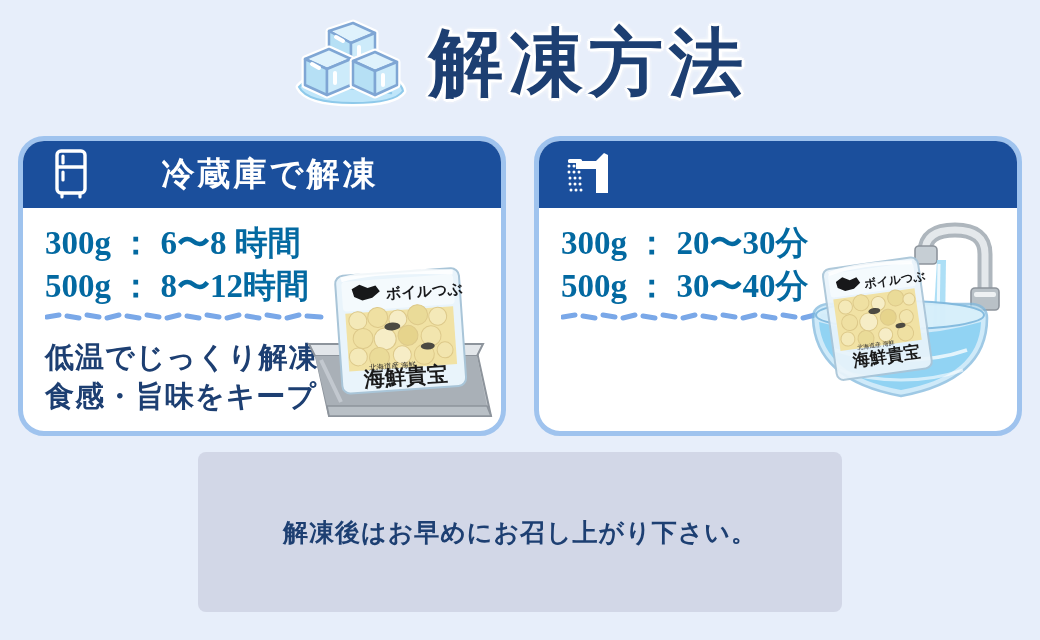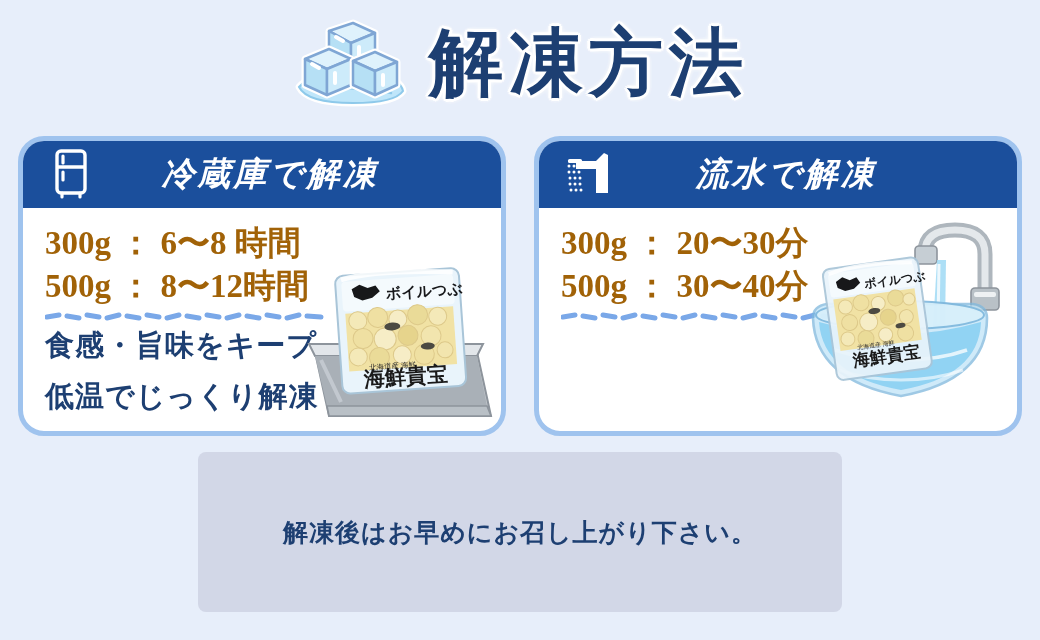--- a/index.html
+++ b/index.html
@@ -44,27 +44,27 @@
   .card-header{
     position:relative; height:68px; background:#1b4f9c;
     display:flex; align-items:center; padding:0 14px;
     border-radius:20px 20px 0 0;
     margin:-1px -1px 0 -1px;
   }
   .header-icon{ width:54px; height:50px; flex:0 0 auto; margin-left:8px; }
   .header-title{
     flex:1; text-align:center; color:#ffffff;
     font-size:33px; font-weight:bold; letter-spacing:3px;
-    padding-right:46px; white-space:nowrap;font-style:italic;
+    padding-right:46px; white-space:nowrap;
   }
 
   .card-body{ position:relative; height:226px; padding:14px 0 0 22px; }
 
   .time-line{
-    font-size:33px; font-weight:bold; color:#a16207;
+    font-size:33px; font-weight:bold; color:#0369a1;
     line-height:1.30; white-space:nowrap; letter-spacing:0px;
   }
   .card.right .time-line{ letter-spacing:0px; }
 
   .divider{
     margin:12px 0 0 0; width:290px; height:12px;
   }
   .card.right .divider{ width:300px; }
 
   .note{
@@ -158,22 +158,22 @@
         <div class="time-line">500g ： 8〜12時間</div>
 
         <span class="divider">
           <svg viewBox="0 0 290 12" width="290" height="12">
             <path d="M2 7 L14 5 M22 6 L34 8 M42 5 L54 7 M62 8 L74 5 M82 6 L94 8
                      M102 5 L114 7 M122 8 L134 5 M142 6 L154 8 M162 5 L174 7
                      M182 8 L194 5 M202 6 L214 8 M222 5 L234 7 M242 8 L254 5 M262 6 L276 7" stroke="#7aa8e8" stroke-width="5" stroke-linecap="round" fill="none"></path>
           </svg>
         </span>
 
+        <div class="note">低温でじっくり解凍</div>
         <div class="note" style="margin-top:0;">食感・旨味をキープ</div>
-        <div class="note">低温でじっくり解凍</div>
 
         <span class="illus fridge">
           <svg viewBox="0 0 196 172" width="196" height="172">
 
             <path d="M14 96 L176 96 L190 160 L28 160 Z" fill="#c2c7cc" stroke="#8d949c" stroke-width="2"></path>
             <path d="M8 88 L182 88 L176 100 L14 100 Z" fill="#e2e6ea" stroke="#8d949c" stroke-width="2"></path>
             <path d="M14 100 L176 100 L186 150 L26 150 Z" fill="#a9b0b7"></path>
             <path d="M26 150 L186 150 L190 160 L28 160 Z" fill="#b9c0c6" stroke="#8d949c" stroke-width="1.6"></path>
             <path d="M20 104 L40 146" stroke="#cdd3d8" stroke-width="4" fill="none" opacity=".7"></path>
 
@@ -230,21 +230,20 @@
               <circle cx="10" cy="35" r="1.5"></circle>
                 <circle cx="15" cy="35" r="1.5"></circle>
                 <circle cx="20" cy="35" r="1.5"></circle>
               <circle cx="11" cy="41" r="1.5"></circle>
                 <circle cx="16" cy="41" r="1.5"></circle>
                 <circle cx="21" cy="41" r="1.5"></circle>
               <rect x="8" y="10" width="14" height="4" rx="1.6"></rect>
             </g>
           </svg>
         </span>
-        <span class="header-title">流水で解凍</span>
       </div>
       <div class="card-body">
         <div class="time-line">300g ： 20〜30分</div>
         <div class="time-line">500g ： 30〜40分</div>
 
         <span class="divider">
           <svg viewBox="0 0 300 12" width="300" height="12">
             <path d="M2 7 L14 5 M22 6 L34 8 M42 5 L54 7 M62 8 L74 5 M82 6 L94 8
                      M102 5 L114 7 M122 8 L134 5 M142 6 L154 8 M162 5 L174 7
                      M182 8 L194 5 M202 6 L214 8 M222 5 L234 7 M242 8 L254 5

